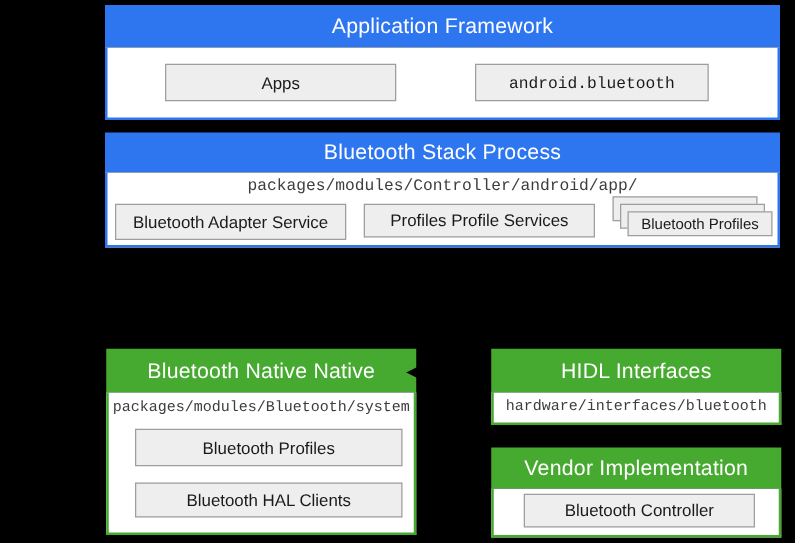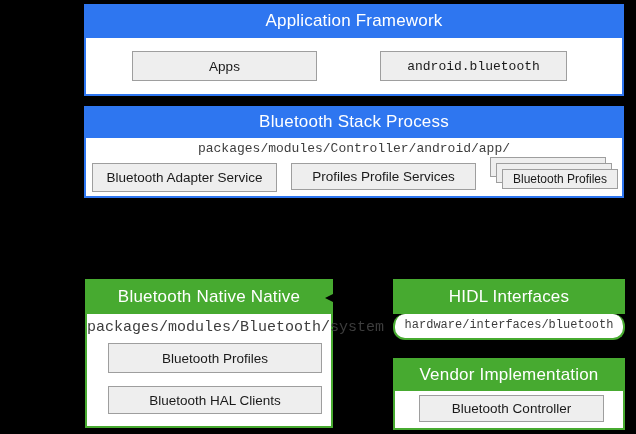--- a/index.html
+++ b/index.html
@@ -84,41 +84,41 @@
       </div>
     </div>
   </div>
 
 
   <div class="section" style="left:85px;top:279px;width:248px;">
     <div class="hdr green" style="height:35px;">
       <span>Bluetooth Native Native</span>
     </div>
     <div class="body green" style="height:114px;">
-      <div class="path" style="top:5px;font-size:15px;font-family:Liberation Mono, monospace;">packages/modules/Bluetooth/system</div>
+      <div class="path" style="top:5px;font-size:12px;font-family:Liberation Mono, monospace;">packages/modules/Bluetooth/system</div>
       <div class="gbox" style="left:21px;top:29px;width:214px;height:30px;">
         <span>Bluetooth Profiles</span>
       </div>
       <div class="gbox" style="left:21px;top:72px;width:214px;height:28px;">
         <span>Bluetooth HAL Clients</span>
       </div>
     </div>
   </div>
 
   <svg class="arrow" style="left:324px;top:291px;" width="80" height="14" viewBox="0 0 80 14">
     <line x1="8" y1="7" x2="72" y2="7" stroke="#000" stroke-width="2"></line>
     <polygon points="1,7 13,1 13,13" fill="#000"></polygon>
     <polygon points="79,7 67,1 67,13" fill="#000"></polygon>
   </svg>
 
   <div class="section" style="left:393px;top:279px;width:232px;">
     <div class="hdr green" style="height:35px;">
       <span>HIDL Interfaces</span>
     </div>
-    <div class="body green" style="height:26px;border-radius:12px;">
+    <div class="body green" style="height:26px;">
       <div class="path" style="top:4px;font-size:12px;">hardware/interfaces/bluetooth</div>
     </div>
   </div>
 
   <div class="section" style="left:393px;top:358px;width:232px;border-radius:18px;">
     <div class="hdr green" style="height:33px;">
       <span>Vendor Implementation</span>
     </div>
     <div class="body green" style="height:39px;">
       <div class="gbox" style="left:24px;top:4px;width:185px;height:27px;">

